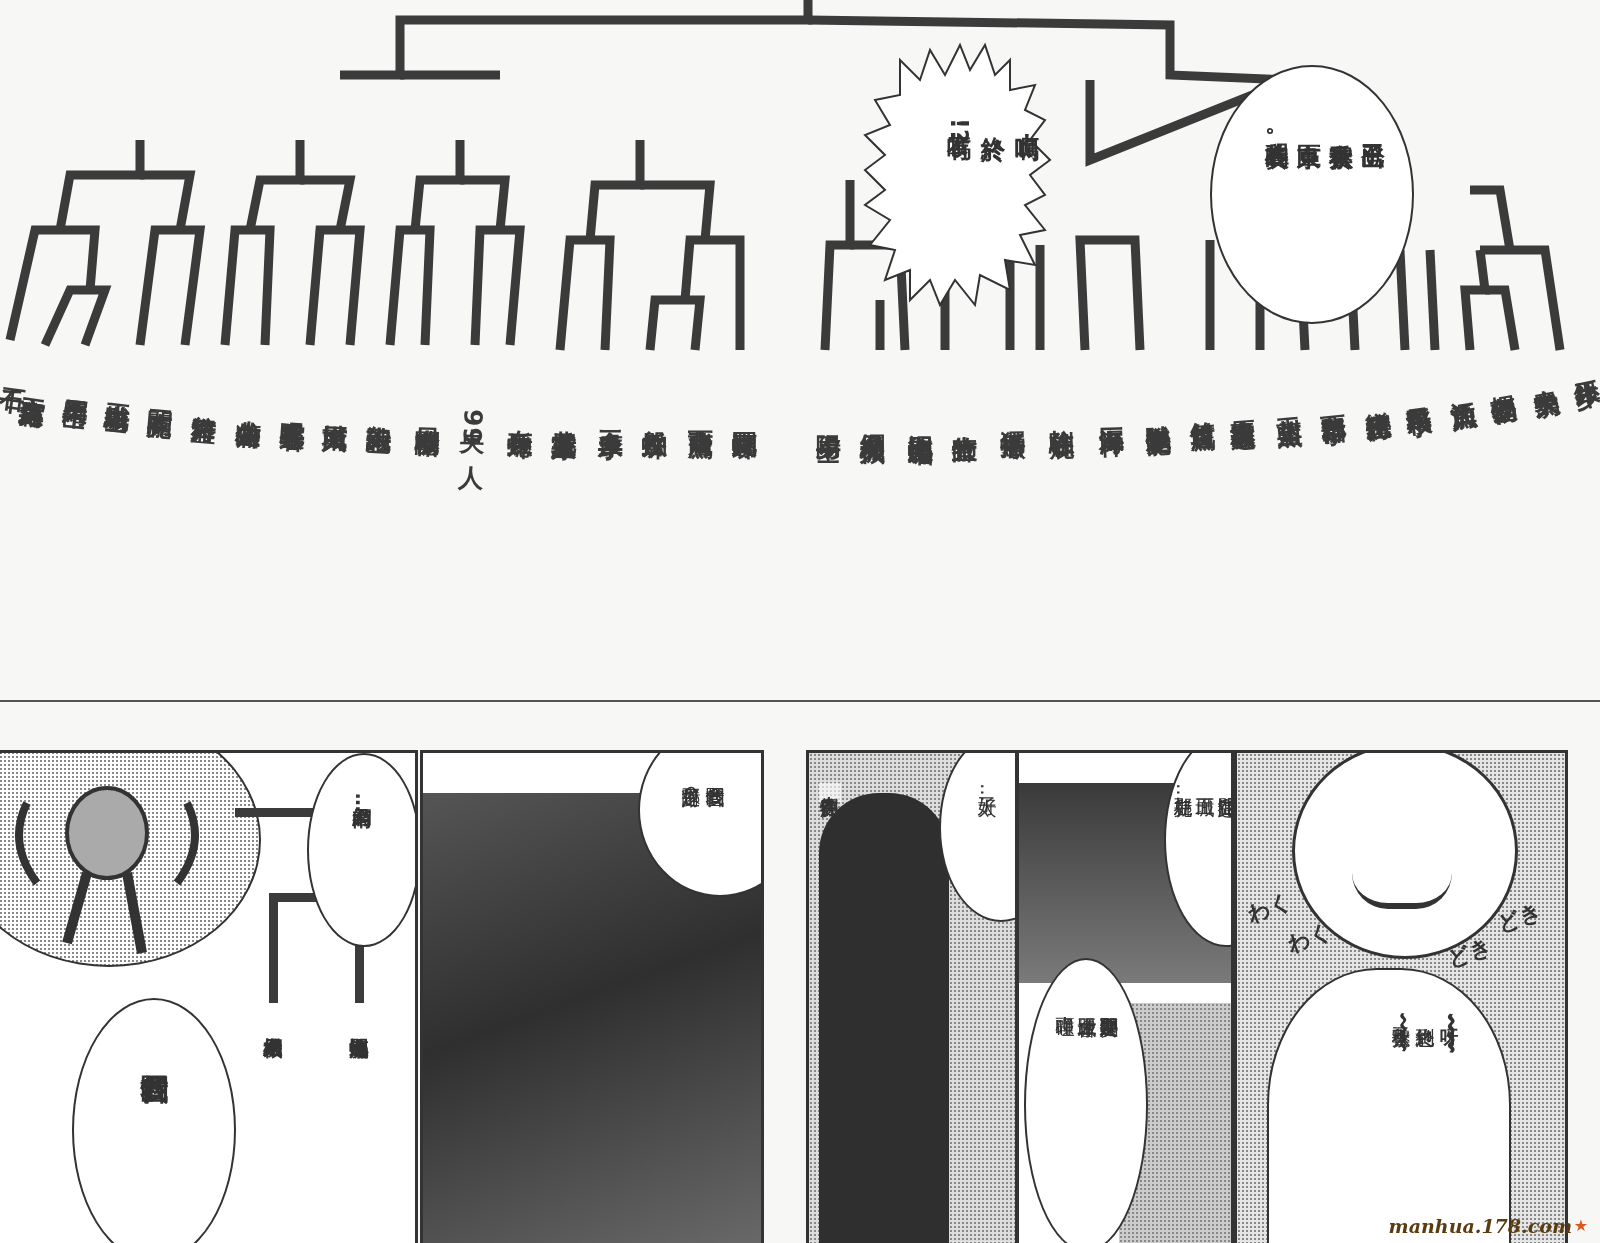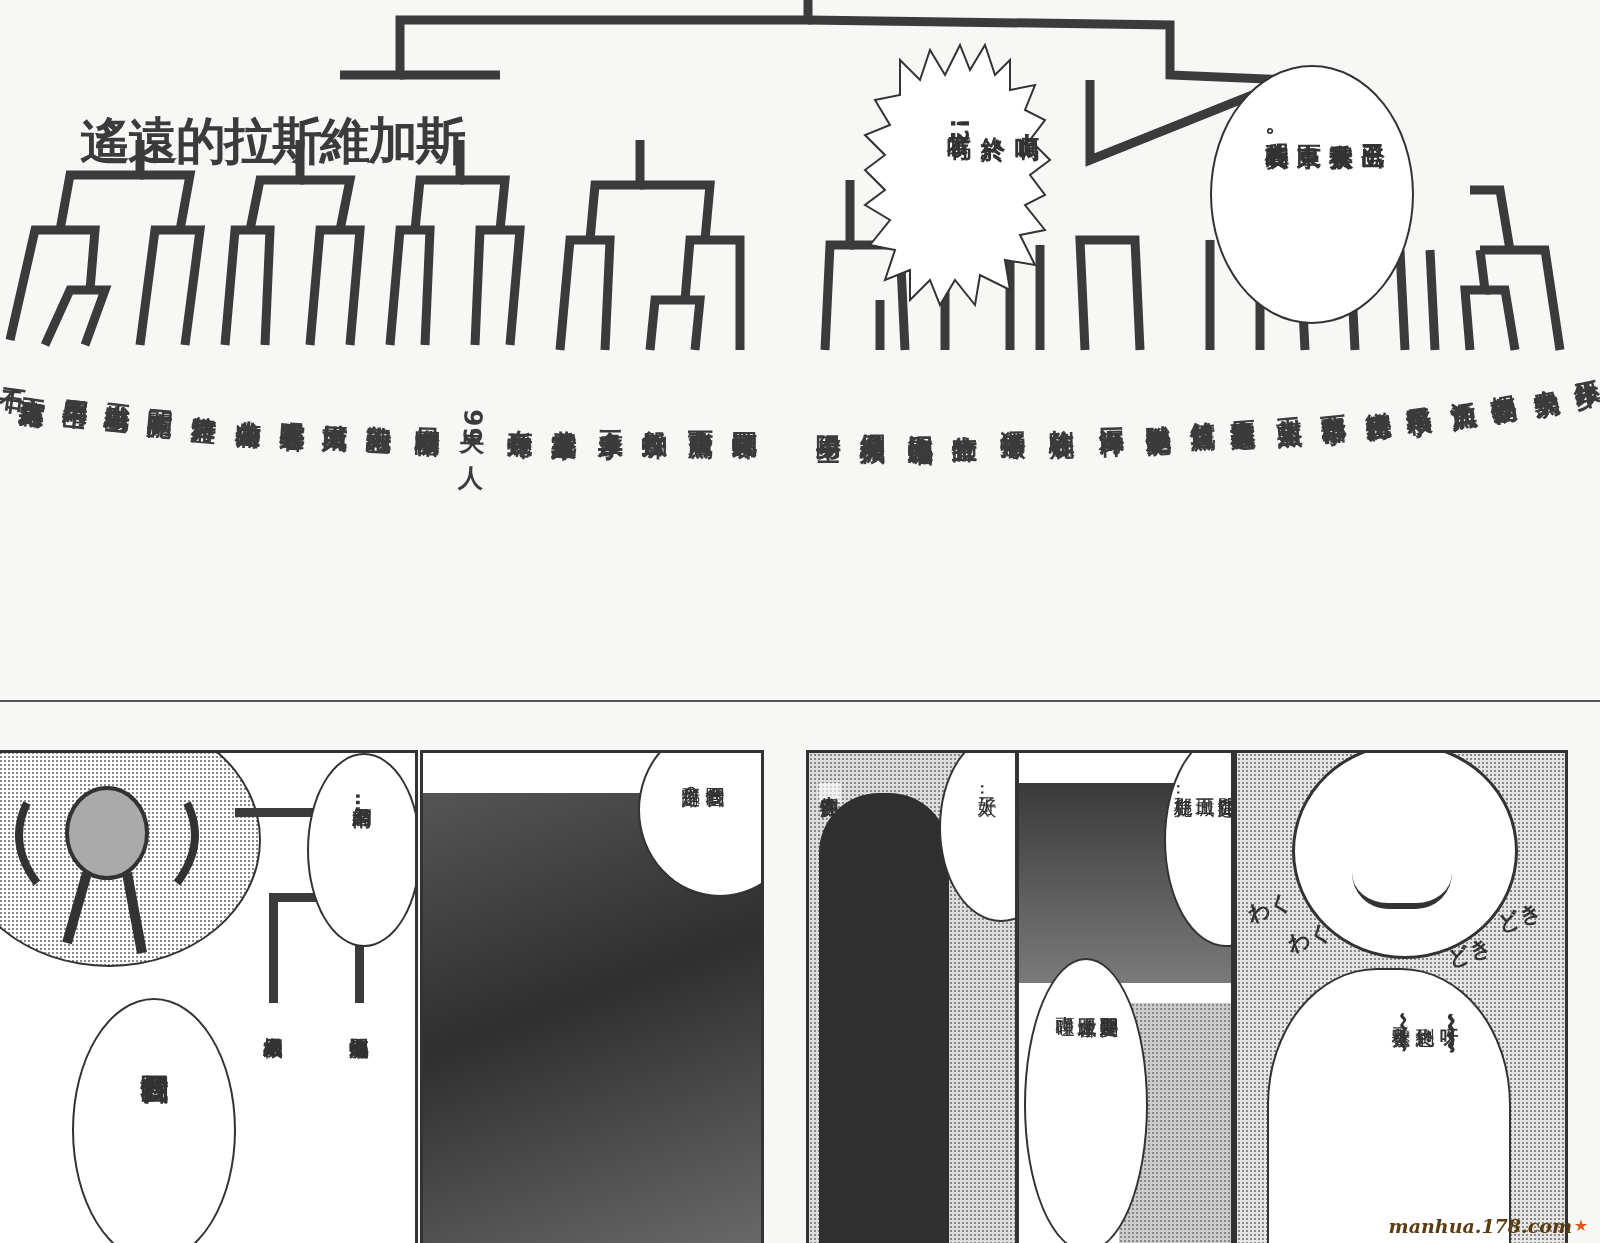--- a/index.html
+++ b/index.html
@@ -81,21 +81,20 @@
       <polyline points="1350,250 1355,350"></polyline>
       <polyline points="1400,250 1405,350"></polyline>
       <polyline points="1470,190 1500,190 1510,250"></polyline>
       <polyline points="1480,250 1545,250 1560,350"></polyline>
       <polyline points="1480,250 1485,290 1465,290 1470,350"></polyline>
       <polyline points="1485,290 1505,290 1515,350"></polyline>
       <polyline points="1430,250 1435,350"></polyline>
     </g>
   </svg>
 
-  <div class="title-zh">遙遠的拉斯維加斯</div>
 
   <div class="team" style="left:2px;top:368px;transform:rotate(8deg)">千石</div>
   <div class="team" style="left:22px;top:378px;transform:rotate(8deg)">京工大摔角霸王</div>
   <div class="team" style="left:64px;top:380px;transform:rotate(6deg)">羅天門牛士</div>
   <div class="team" style="left:106px;top:384px;transform:rotate(6deg)">王城白騎士</div>
   <div class="team" style="left:148px;top:390px;transform:rotate(5deg)">三閣龐克</div>
   <div class="team" style="left:192px;top:396px;transform:rotate(5deg)">狩舞海盜</div>
   <div class="team" style="left:236px;top:400px;transform:rotate(4deg)">大井山雄獅</div>
   <div class="team" style="left:280px;top:402px;transform:rotate(4deg)">呪井靈異者</div>
   <div class="team" style="left:322px;top:404px;transform:rotate(3deg)">城南大巨人</div>

